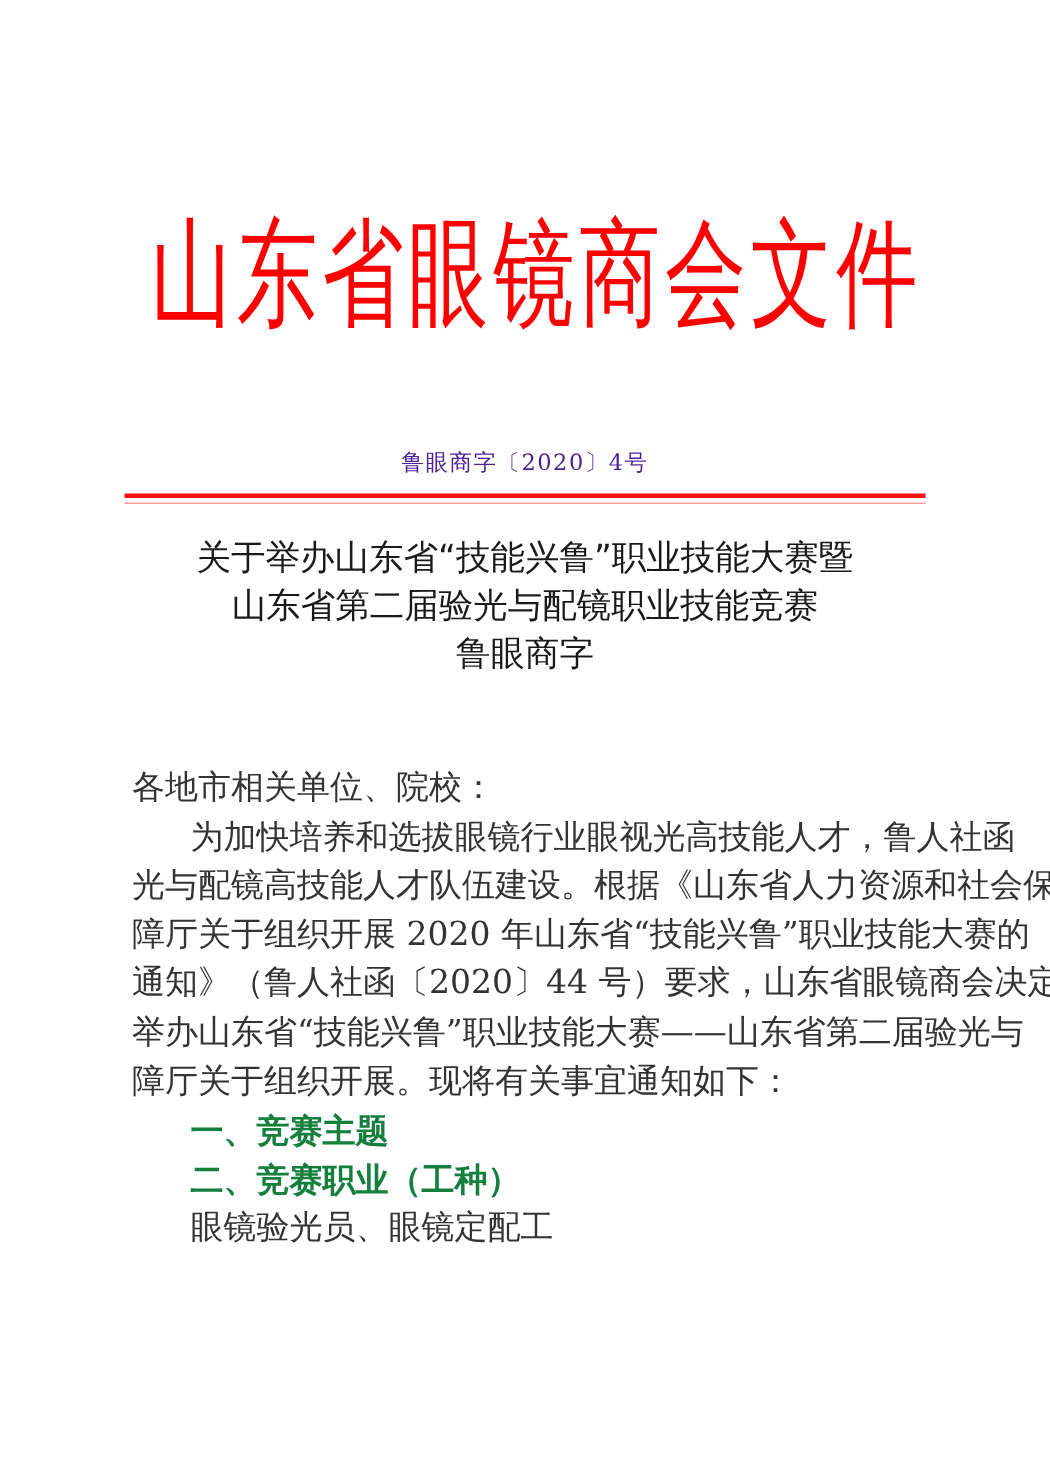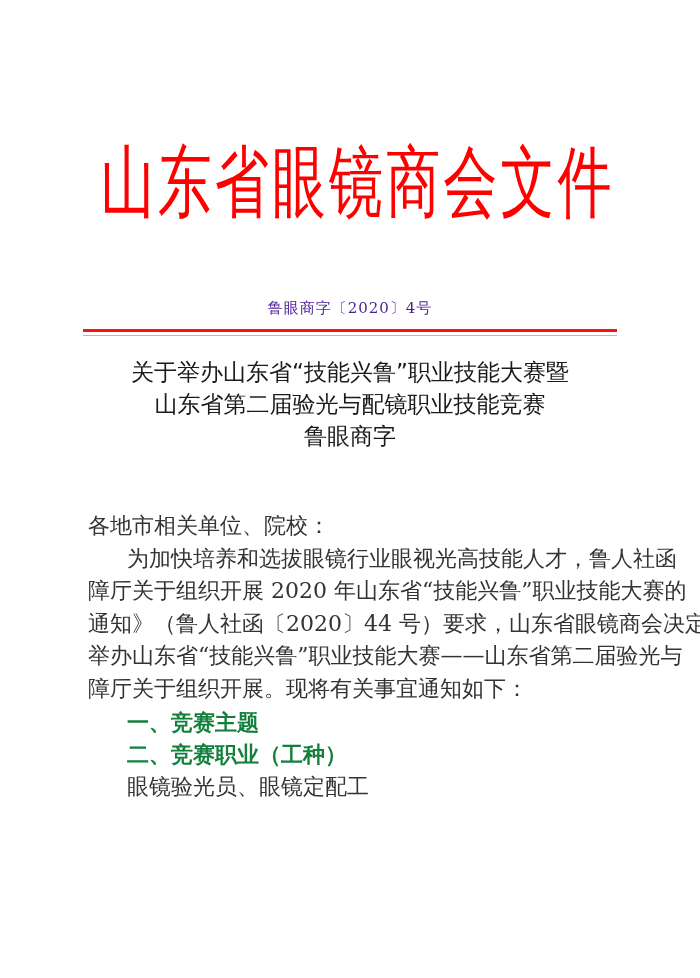--- a/index.html
+++ b/index.html
@@ -131,20 +131,21 @@
     <div>关于举办山东省“技能兴鲁”职业技能大赛暨</div>
     <div>山东省第二届验光与配镜职业技能竞赛</div>
     <div>鲁眼商字</div>
   </div>
 
   <div class="body">
     <div class="line salutation">各地市相关单位、院校：</div>
 
     <div>
       <div class="line indent">为加快培养和选拔眼镜行业眼视光高技能人才，鲁人社函</div>
+      <div class="line">光与配镜高技能人才队伍建设。根据《山东省人力资源和社会保</div>
       <div class="line">障厅关于组织开展 2020 年山东省“技能兴鲁”职业技能大赛的</div>
       <div class="line">通知》（鲁人社函〔2020〕44 号）要求，山东省眼镜商会决定</div>
       <div class="line">举办山东省“技能兴鲁”职业技能大赛——山东省第二届验光与</div>
       <div class="line last">障厅关于组织开展。现将有关事宜通知如下：</div>
     </div>
 
     <div>
       <div class="line indent heading">一、竞赛主题</div>
     </div>
 

